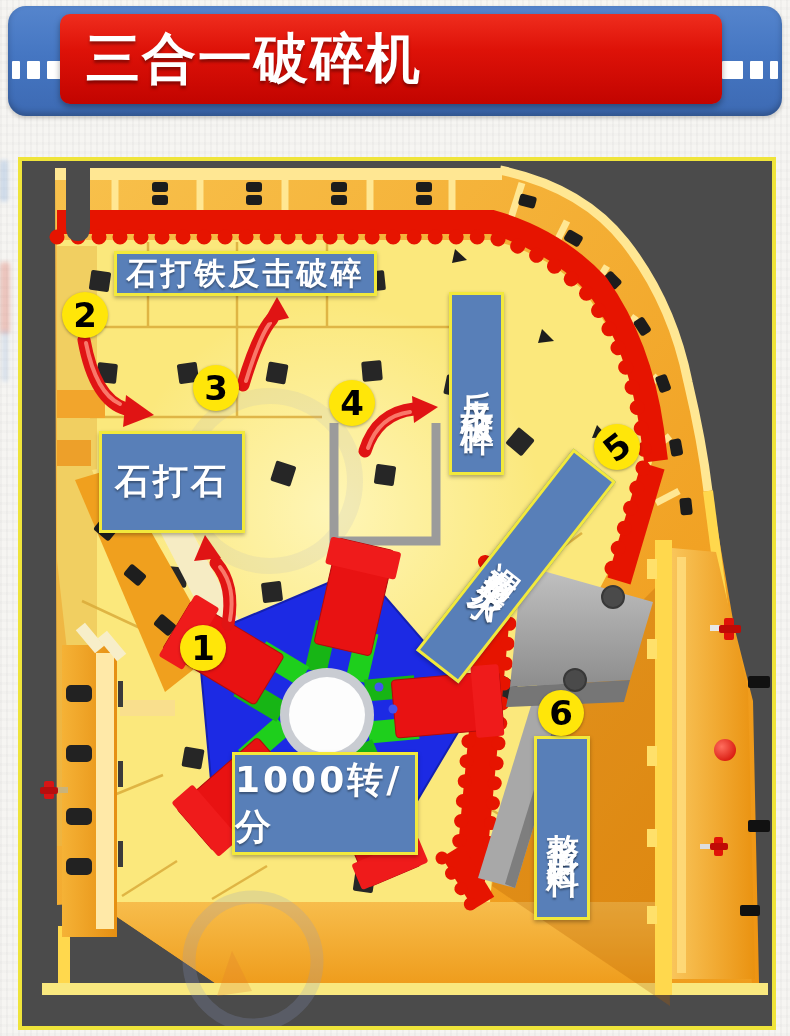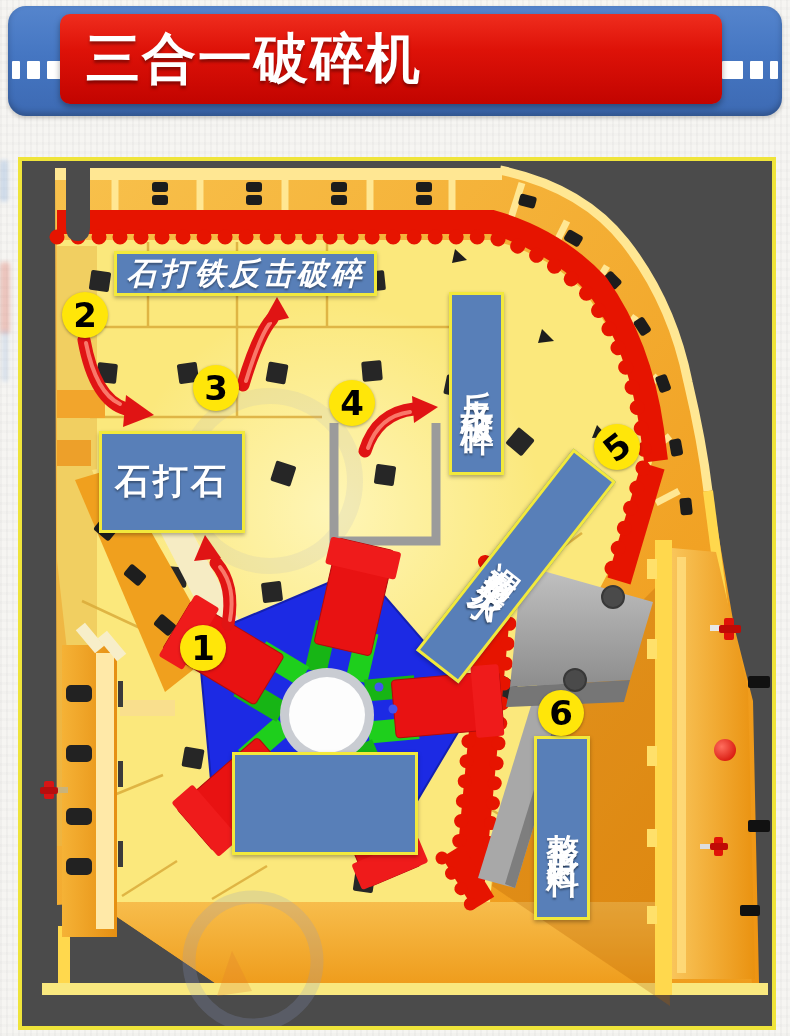--- a/index.html
+++ b/index.html
@@ -56,21 +56,21 @@
   
   .blabel{
     position:absolute;box-sizing:border-box;
     background:#587fb8;border:3px solid #f2e93c;
     color:#fff;font-weight:bold;
     display:flex;align-items:center;justify-content:center;
     text-shadow:0 2px 2px rgba(0,0,0,.35);
     box-shadow:0 2px 4px rgba(0,0,0,.3);
     line-height:1.3;
   }
-  .blabel.h1line{font-size:31px;letter-spacing:3px;white-space:nowrap;font-style:italic;}
+  .blabel.h1line{font-size:31px;letter-spacing:3px;white-space:nowrap;}
   .blabel.twolines{flex-direction:column;font-size:35px;letter-spacing:3px;}
   .blabel.vert{
     writing-mode:vertical-rl;text-orientation:upright;
     font-size:33px;letter-spacing:10px;justify-content:center;
   }
   .blabel.diag{
     left:489px;top:438px;width:54px;height:256px;
     transform:rotate(38deg);
     writing-mode:vertical-rl;text-orientation:upright;
     font-size:31px;letter-spacing:6px;justify-content:center;
@@ -408,20 +408,21 @@
 
 <div class="blabel vert" style="left:449px;top:292px;width:55px;height:183px;">反击破碎</div>
 
 <div class="blabel twolines" style="left:99px;top:431px;width:146px;height:102px;">
   <span>石打石</span>
 </div>
 
 <div class="blabel diag">调整料形大小</div>
 
 <div class="blabel twolines" style="left:232px;top:752px;width:186px;height:103px;font-size:36px;">
+  <span>1000转/分</span>
 </div>
 
 <div class="blabel vert" style="left:534px;top:736px;width:56px;height:184px;">整形出料</div>
 
 <div class="marker" style="left:180px;top:625px;">
   <span>1</span>
 </div>
 <div class="marker" style="left:62px;top:292px;">
   <span>2</span>
 </div>

